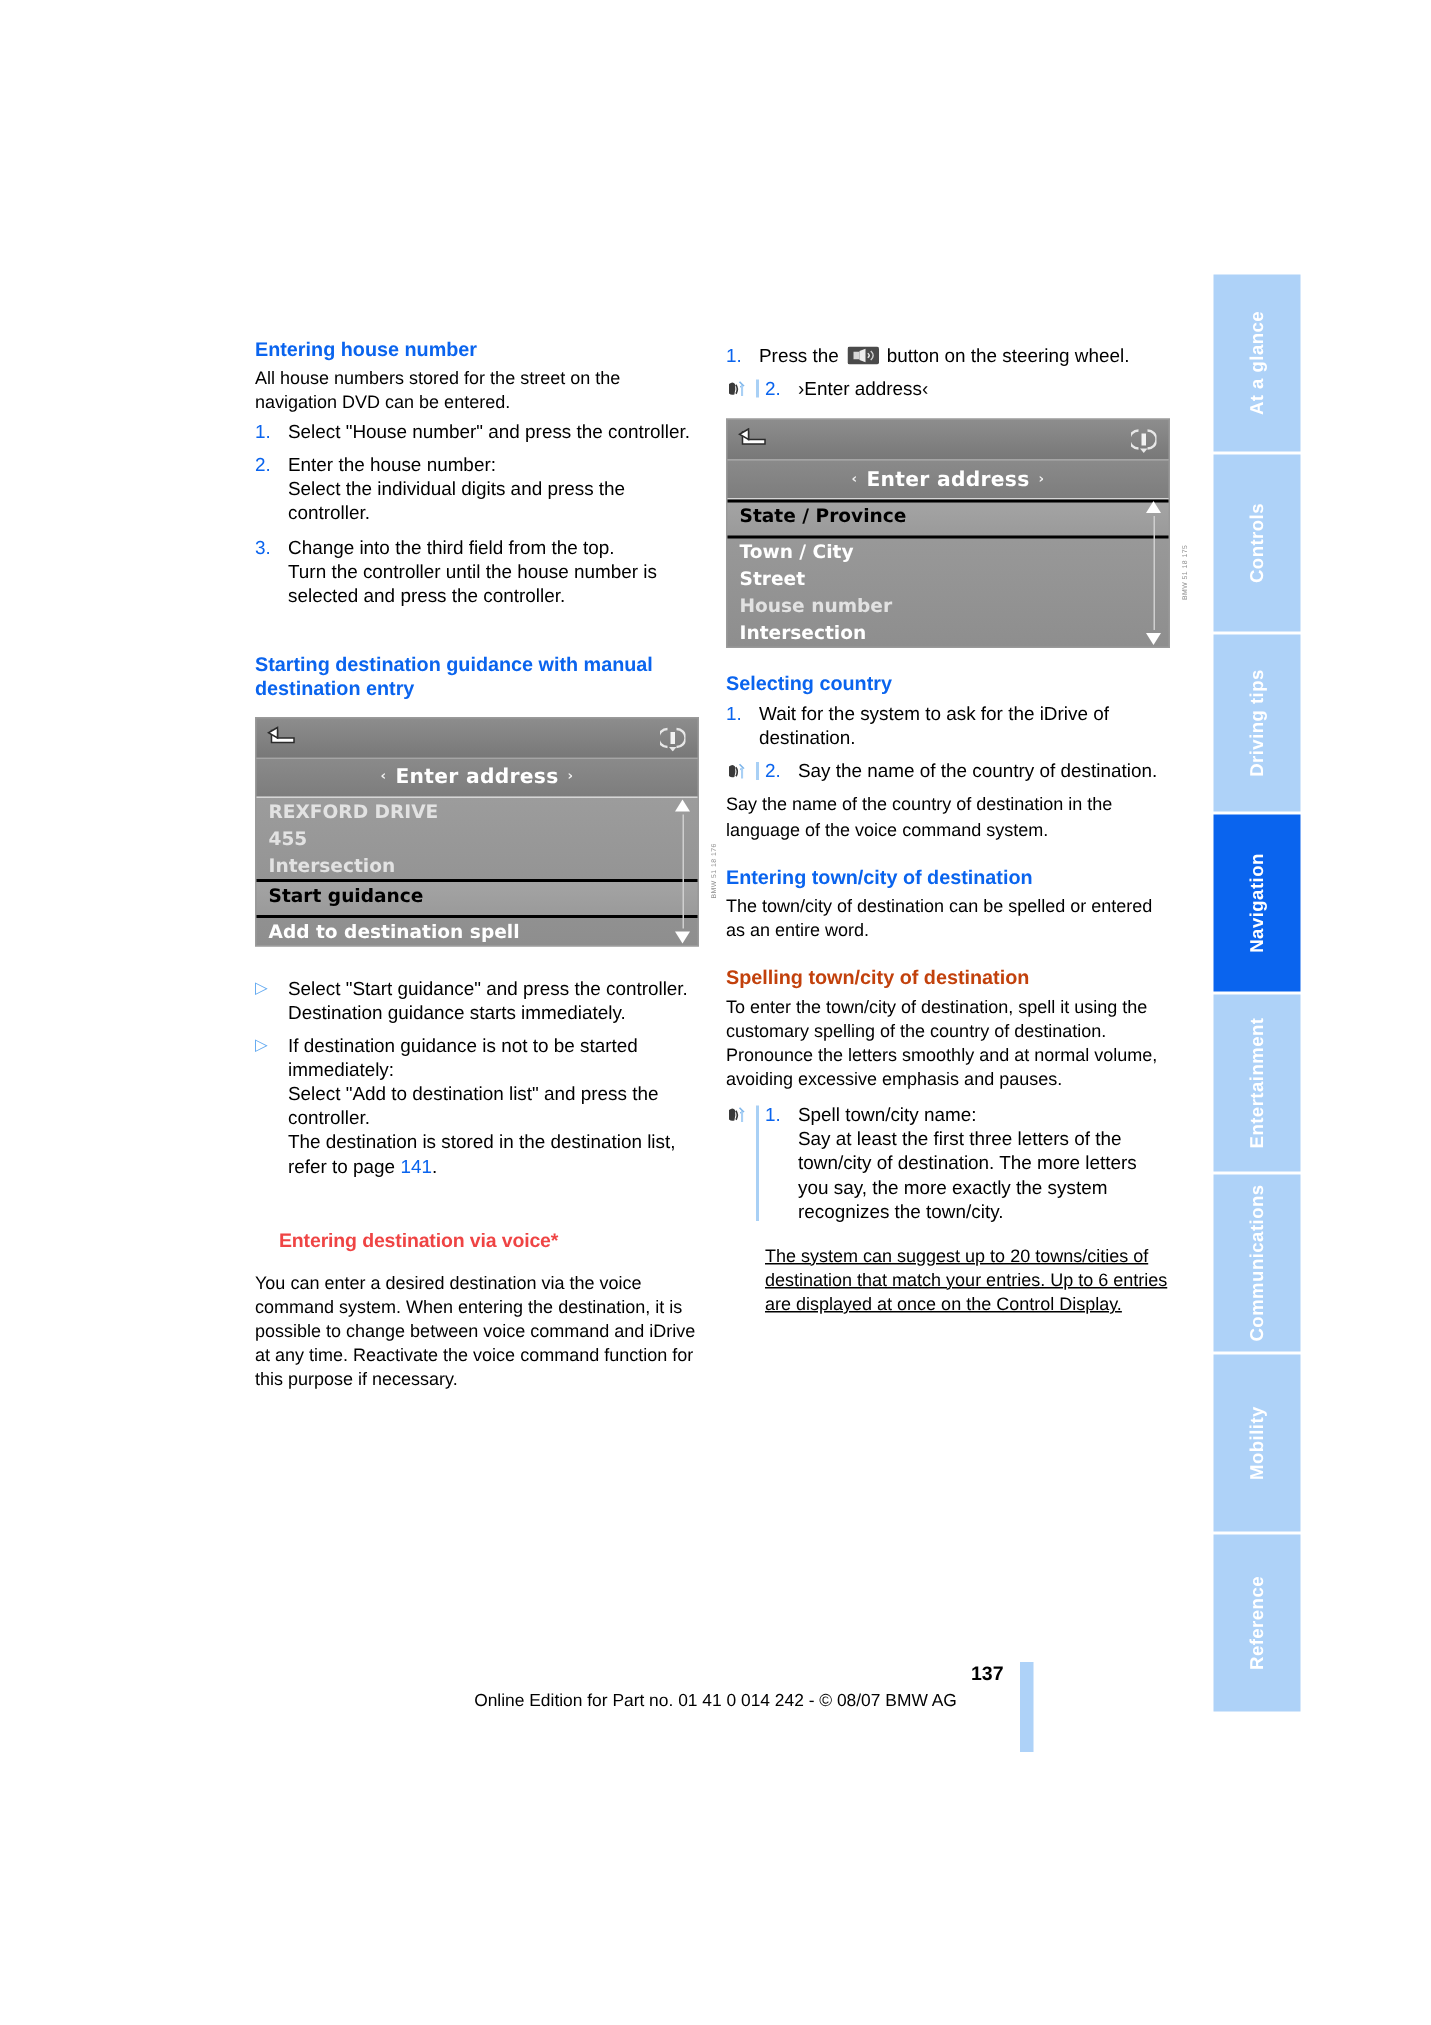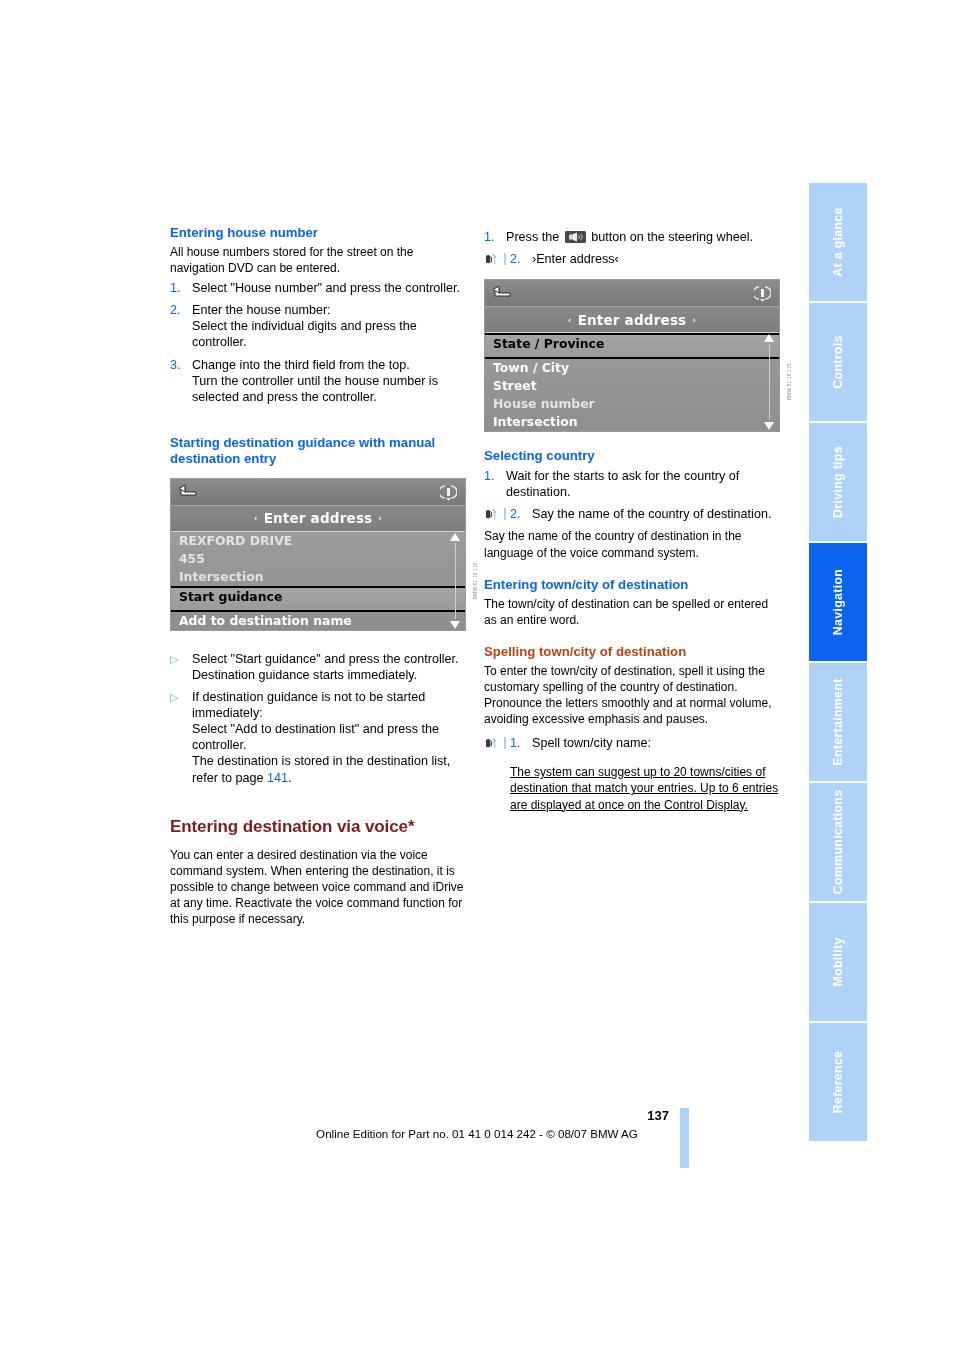--- a/index.html
+++ b/index.html
@@ -27,25 +27,25 @@
   .col {
     position: absolute;
     top: 225px;
     width: 296px;
   }
   .col-left  { left: 170px; }
   .col-right { left: 484px; }
 
   
   h2.sec-title {
-    font-size: 17px;
+    font-size: 13px;
     line-height: 22px;
-    color: #7f1d1d;
+    color: #ef4444;
     font-weight: bold;
-    margin: 0 0 9px 0;
+    margin: 0 0 9px 16px;
     letter-spacing: -0.1px;
   }
   h3.sub-head {
     font-size: 13.2px;
     line-height: 16px;
     color: #c2410c;
     font-weight: bold;
     margin: 0 0 3px 0;
   }
   h3.sub-head.dark {
@@ -355,21 +355,21 @@
       <div class="idrive-title">
         <span class="car">‹</span>
         <span>Enter address</span>
         <span class="car">›</span>
       </div>
       <div class="idrive-list">
         <div class="idrive-row dim">REXFORD DRIVE</div>
         <div class="idrive-row dim">455</div>
         <div class="idrive-row dim">Intersection</div>
         <div class="idrive-row sel">Start guidance</div>
-        <div class="idrive-row">Add to destination name</div>
+        <div class="idrive-row">Add to destination spell</div>
         <div class="scrollbar">
           <span class="scroll-up"></span>
           <span class="scroll-track"></span>
           <span class="scroll-dn"></span>
         </div>
       </div>
       <span class="figcode" style="left:302px; top:120px;">BMW 51 18 176</span>
     </div>
 
     <div class="spacer-md"></div>
@@ -469,21 +469,21 @@
       </div>
       <span class="figcode" style="left:302px; top:120px;">BMW 51 18 175</span>
     </div>
 
     <div class="spacer-md"></div>
 
     <h3 class="sub-head dark">Selecting country</h3>
     <div class="steps">
       <div class="step">
         <span class="num">1.</span>
-        <span class="txt">Wait for the starts to ask for the country of destination.</span>
+        <span class="txt">Wait for the system to ask for the iDrive of destination.</span>
       </div>
       <div class="step vstep">
         <span class="vstep-rule"></span>
         <span class="vicon">
           <svg viewBox="0 0 15 15" width="15" height="15">
             <path d="M2 4 q2.5 -2 4 0 q0.7 3.5 -0.4 7 q-2.2 0.6 -3.6 -0.6 Z" fill="#3a3a3a"></path>
             <path d="M6.5 4.5 q2 2.5 0.2 6" stroke="#3a3a3a" stroke-width="1.1" fill="none"></path>
             <path d="M9 2.5 L11.5 5 L9.5 6" stroke="#7fb6ea" stroke-width="1.1" fill="none"></path>
             <rect x="10" y="5" width="1.4" height="7" fill="#a9d0f5"></rect>
           </svg>
@@ -512,20 +512,21 @@
           <svg viewBox="0 0 15 15" width="15" height="15">
             <path d="M2 4 q2.5 -2 4 0 q0.7 3.5 -0.4 7 q-2.2 0.6 -3.6 -0.6 Z" fill="#3a3a3a"></path>
             <path d="M6.5 4.5 q2 2.5 0.2 6" stroke="#3a3a3a" stroke-width="1.1" fill="none"></path>
             <path d="M9 2.5 L11.5 5 L9.5 6" stroke="#7fb6ea" stroke-width="1.1" fill="none"></path>
             <rect x="10" y="5" width="1.4" height="7" fill="#a9d0f5"></rect>
           </svg>
         </span>
         <span class="num">1.</span>
         <span class="txt">
           <span>Spell town/city name:</span>
+          <span class="sub">Say at least the first three letters of the town/city of destination. The more letters you say, the more exactly the system recognizes the town/city.</span>
         </span>
       </div>
     </div>
 
     <p class="body gap" style="padding-left:26px;">The system can suggest up to 20 towns/cities of destination that match your entries. Up to 6 entries are displayed at once on the Control Display.</p>
   </div>
 
   <div class="tabs">
     <div class="tab" style="height:118px;">
       <span class="tab-label">At a glance</span>

